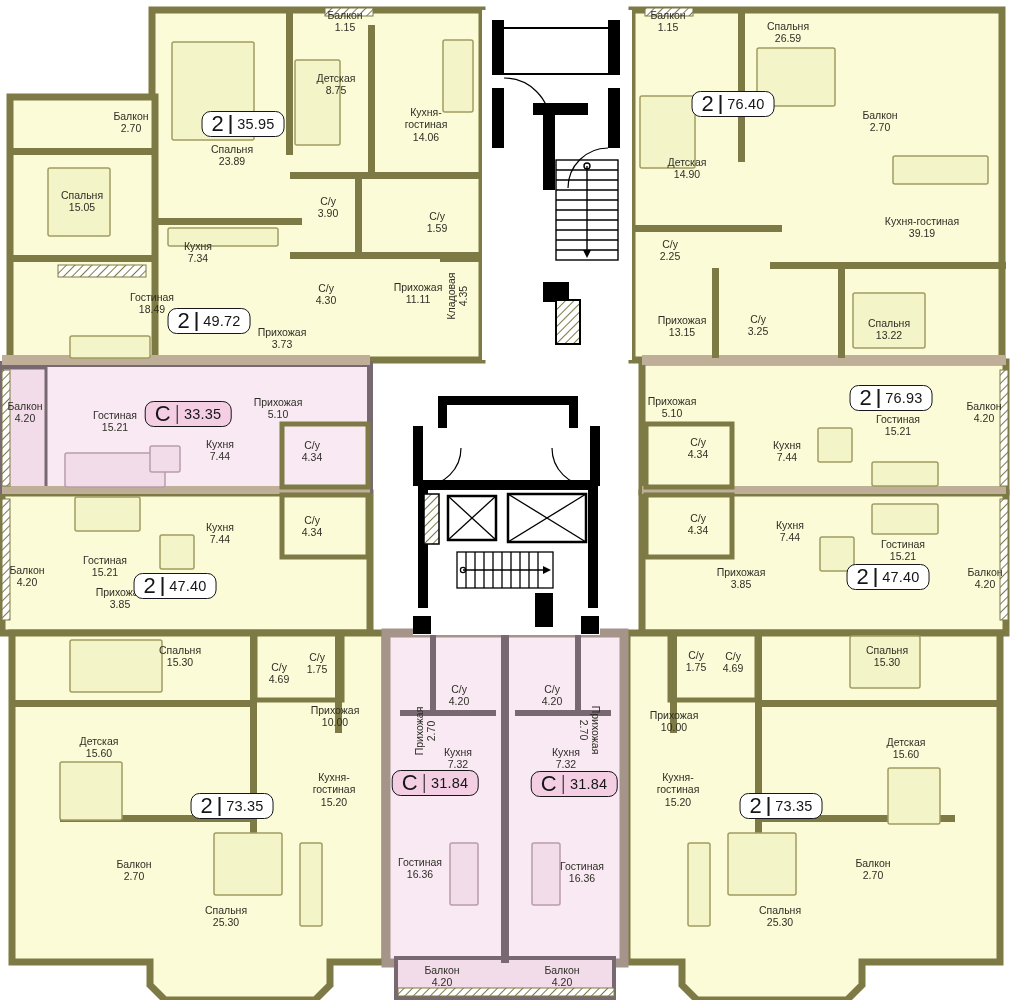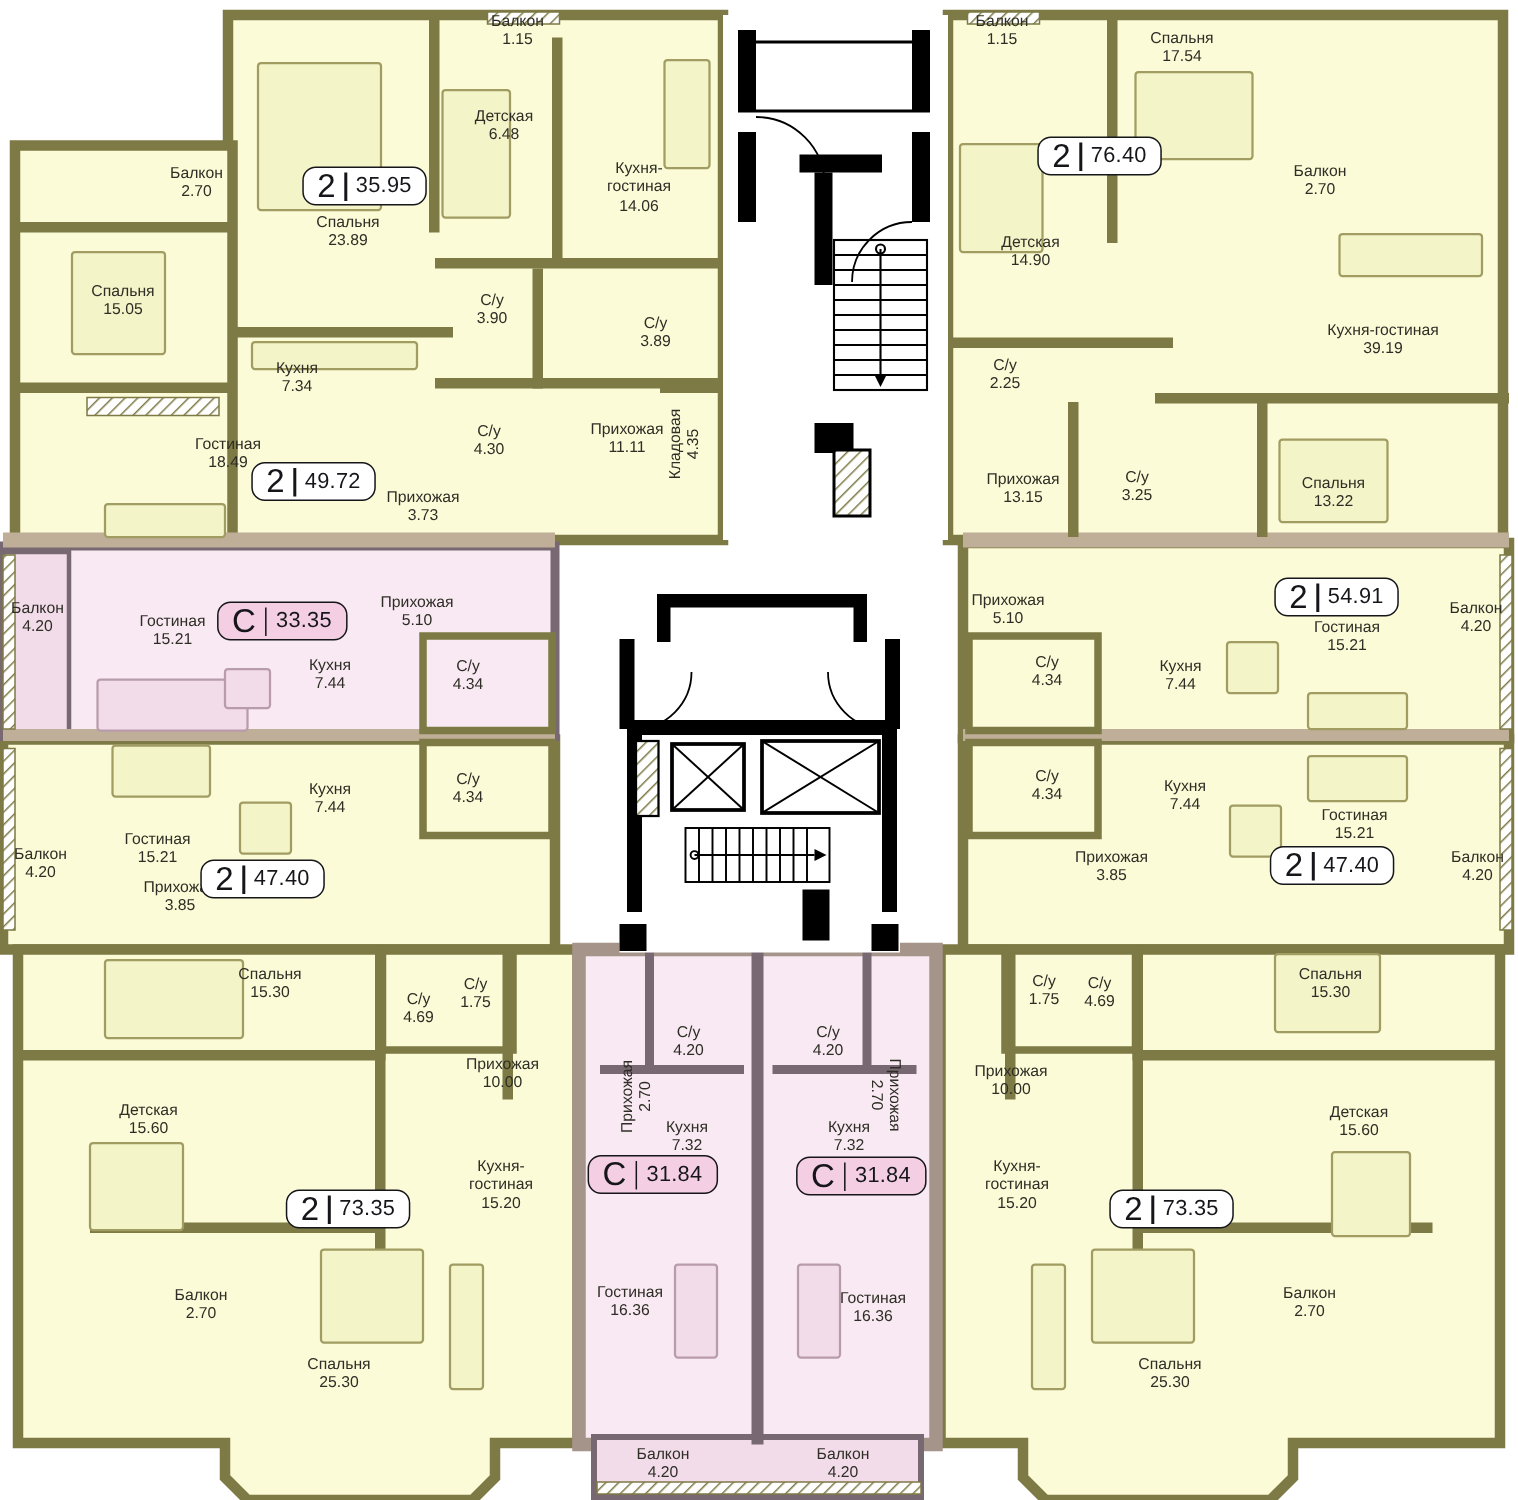--- a/index.html
+++ b/index.html
@@ -216,24 +216,24 @@
   </g>
 </svg>
 <div class="room-label" style="left: 131px; top: 122px;"><span>Балкон</span><span class="area">2.70</span></div>
     <div class="room-label" style="left: 82px; top: 201px;"><span>Спальня</span><span class="area">15.05</span></div>
     <div class="room-label" style="left: 232px; top: 155px;"><span>Спальня</span><span class="area">23.89</span></div>
     <div class="room-label" style="left: 198px; top: 252px;"><span>Кухня</span><span class="area">7.34</span></div>
     <div class="room-label" style="left: 152px; top: 303px;"><span>Гостиная</span><span class="area">18.49</span></div>
     <div class="room-label" style="left: 282px; top: 338px;"><span>Прихожая</span><span class="area">3.73</span></div>
     <div class="room-label" style="left: 328px; top: 207px;"><span>С/у</span><span class="area">3.90</span></div>
     <div class="room-label" style="left: 326px; top: 294px;"><span>С/у</span><span class="area">4.30</span></div>
-    <div class="room-label" style="left: 437px; top: 222px;"><span>С/у</span><span class="area">3.89</span></div>
+    <div class="room-label" style="left: 437px; top: 222px;"><span>С/у</span><span class="area">1.59</span></div>
     <div class="room-label" style="left: 418px; top: 293px;"><span>Прихожая</span><span class="area">11.11</span></div>
     <div class="room-label vneg" style="left: 457px; top: 296px;"><span>Кладовая</span><span class="area">4.35</span></div>
-    <div class="room-label" style="left: 336px; top: 84px;"><span>Детская</span><span class="area">6.48</span></div>
+    <div class="room-label" style="left: 336px; top: 84px;"><span>Детская</span><span class="area">8.75</span></div>
     <div class="room-label" style="left: 345px; top: 21px;"><span>Балкон</span><span class="area">1.15</span></div>
     <div class="room-label wrap" style="left: 426px; top: 125px; width: 64px;"><span>Кухня-гостиная</span><span class="area">14.06</span></div>
     <div class="room-label" style="left: 25px; top: 412px;"><span>Балкон</span><span class="area">4.20</span></div>
     <div class="room-label" style="left: 115px; top: 421px;"><span>Гостиная</span><span class="area">15.21</span></div>
     <div class="room-label" style="left: 278px; top: 408px;"><span>Прихожая</span><span class="area">5.10</span></div>
     <div class="room-label" style="left: 220px; top: 450px;"><span>Кухня</span><span class="area">7.44</span></div>
     <div class="room-label" style="left: 312px; top: 451px;"><span>С/у</span><span class="area">4.34</span></div>
     <div class="room-label" style="left: 27px; top: 576px;"><span>Балкон</span><span class="area">4.20</span></div>
     <div class="room-label" style="left: 105px; top: 566px;"><span>Гостиная</span><span class="area">15.21</span></div>
     <div class="room-label" style="left: 220px; top: 533px;"><span>Кухня</span><span class="area">7.44</span></div>
@@ -251,21 +251,21 @@
     <div class="room-label vneg" style="left: 425px; top: 731px;"><span>Прихожая</span><span class="area">2.70</span></div>
     <div class="room-label" style="left: 458px; top: 758px;"><span>Кухня</span><span class="area">7.32</span></div>
     <div class="room-label" style="left: 420px; top: 868px;"><span>Гостиная</span><span class="area">16.36</span></div>
     <div class="room-label" style="left: 442px; top: 976px;"><span>Балкон</span><span class="area">4.20</span></div>
     <div class="room-label" style="left: 552px; top: 695px;"><span>С/у</span><span class="area">4.20</span></div>
     <div class="room-label vpos" style="left: 590px; top: 730px;"><span>Прихожая</span><span class="area">2.70</span></div>
     <div class="room-label" style="left: 566px; top: 758px;"><span>Кухня</span><span class="area">7.32</span></div>
     <div class="room-label" style="left: 582px; top: 872px;"><span>Гостиная</span><span class="area">16.36</span></div>
     <div class="room-label" style="left: 562px; top: 976px;"><span>Балкон</span><span class="area">4.20</span></div>
     <div class="room-label" style="left: 668px; top: 21px;"><span>Балкон</span><span class="area">1.15</span></div>
-    <div class="room-label" style="left: 788px; top: 32px;"><span>Спальня</span><span class="area">17.54</span></div>
+    <div class="room-label" style="left: 788px; top: 32px;"><span>Спальня</span><span class="area">26.59</span></div>
     <div class="room-label" style="left: 880px; top: 121px;"><span>Балкон</span><span class="area">2.70</span></div>
     <div class="room-label" style="left: 687px; top: 168px;"><span>Детская</span><span class="area">14.90</span></div>
     <div class="room-label wrap" style="left: 922px; top: 227px; width: 112px;"><span>Кухня-гостиная</span><span class="area">39.19</span></div>
     <div class="room-label" style="left: 670px; top: 250px;"><span>С/у</span><span class="area">2.25</span></div>
     <div class="room-label" style="left: 682px; top: 326px;"><span>Прихожая</span><span class="area">13.15</span></div>
     <div class="room-label" style="left: 758px; top: 325px;"><span>С/у</span><span class="area">3.25</span></div>
     <div class="room-label" style="left: 889px; top: 329px;"><span>Спальня</span><span class="area">13.22</span></div>
     <div class="room-label" style="left: 672px; top: 407px;"><span>Прихожая</span><span class="area">5.10</span></div>
     <div class="room-label" style="left: 898px; top: 425px;"><span>Гостиная</span><span class="area">15.21</span></div>
     <div class="room-label" style="left: 984px; top: 412px;"><span>Балкон</span><span class="area">4.20</span></div>
@@ -300,21 +300,21 @@
       <span class="a">49.72</span>
     </div>
     <div class="badge studio" style="left: 188px; top: 414px;">
       <span class="t">С</span>
       <span class="sep"></span>
       <span class="a">33.35</span>
     </div>
     <div class="badge" style="left: 891px; top: 398px;">
       <span class="t">2</span>
       <span class="sep"></span>
-      <span class="a">54.91</span>
+      <span class="a">76.93</span>
     </div>
     <div class="badge" style="left: 175px; top: 586px;">
       <span class="t">2</span>
       <span class="sep"></span>
       <span class="a">47.40</span>
     </div>
     <div class="badge" style="left: 888px; top: 577px;">
       <span class="t">2</span>
       <span class="sep"></span>
       <span class="a">47.40</span>

